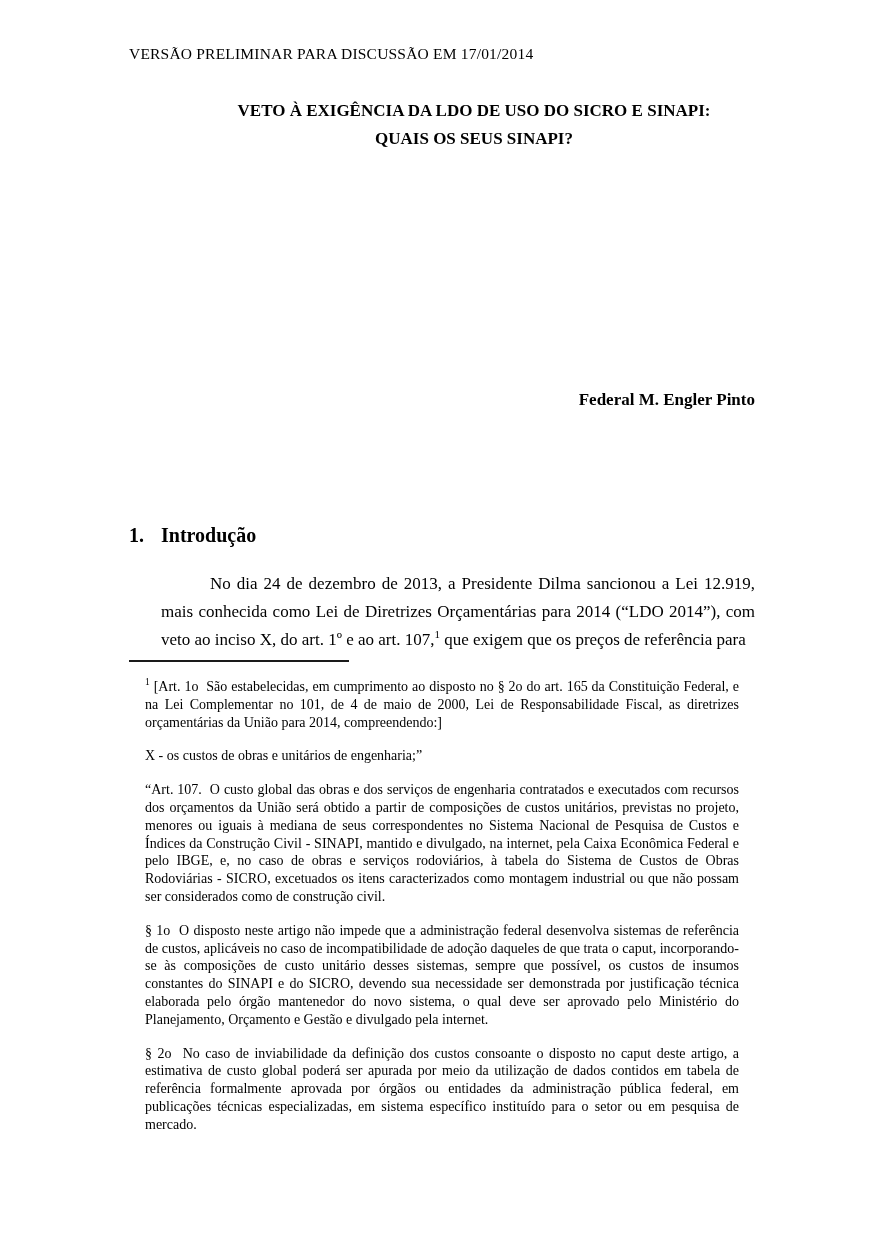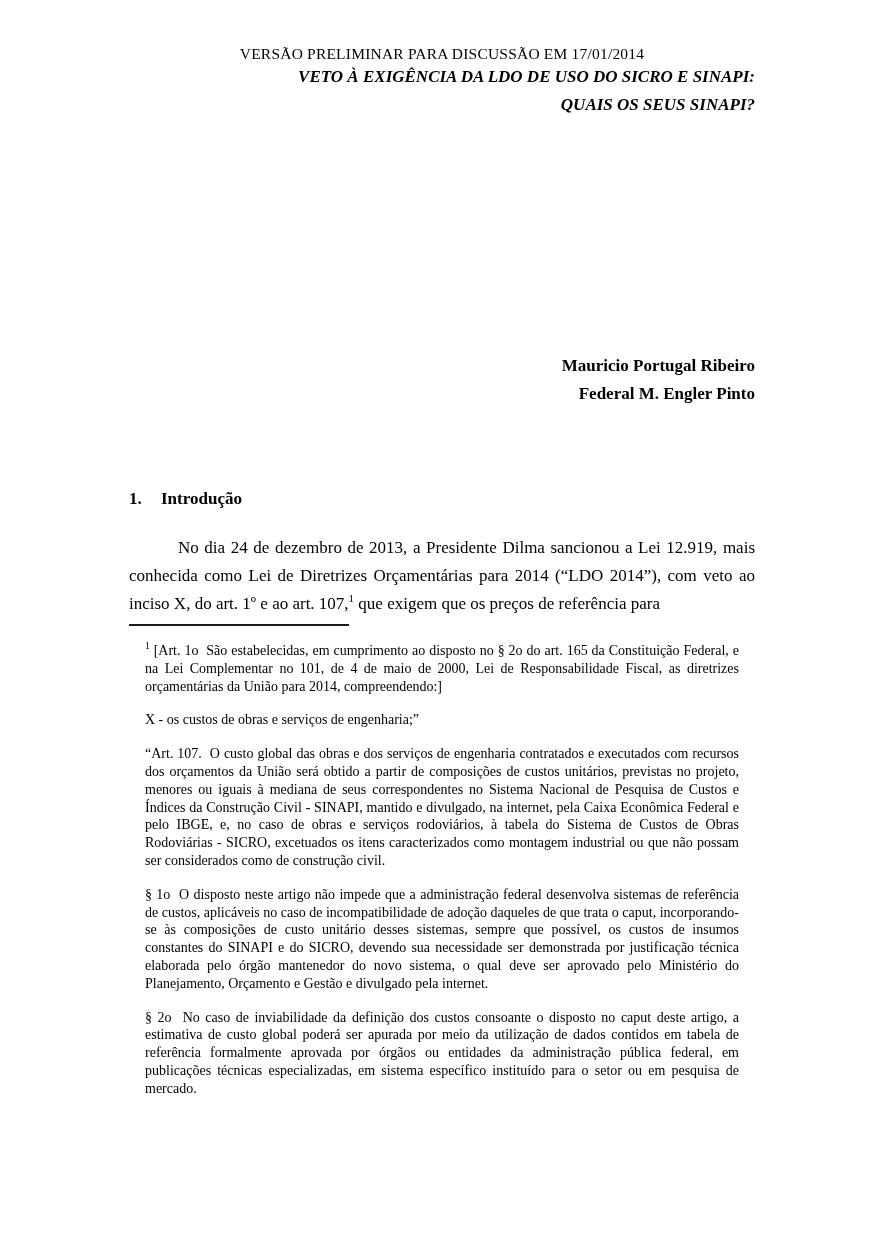--- a/index.html
+++ b/index.html
@@ -12,57 +12,58 @@
     width: 882px;
     height: 1256px;
     background: #ffffff;
     color: #000000;
     font-family: "Liberation Serif", "DejaVu Serif", serif;
     box-sizing: border-box;
     padding: 44px 127px 0 129px;
     overflow: hidden;
   }
   .doc-header {
-    text-align: center;
+    text-align: left;
     font-size: 15.5px;
     line-height: 19px;
     letter-spacing: 0.2px;
   }
   .doc-title {
+    margin-top: 34px;
     padding-left: 64px; 
-    text-align: right;
+    text-align: center;
     font-weight: bold;
     font-size: 17px;
     line-height: 28px;
-    font-style: italic;
   }
   .authors {
     margin-top: 233px;
     text-align: right;
     font-weight: bold;
     font-size: 17px;
     line-height: 28px;
   }
   .section-heading {
-    margin-top: 80px;
+    margin-top: 110px;
     font-weight: bold;
-    font-size: 17px;
+    font-size: 20px;
     line-height: 22px;
   }
   .section-number {
     display: inline-block;
     min-width: 32px;
   }
   .body-paragraph {
     margin-top: 24px;
     font-size: 17px;
     line-height: 28px;
     text-align: justify;
     text-indent: 49px;
     white-space: pre-wrap;
+    margin-left: 32px;
   }
   .fn-ref {
     font-size: 11px;
     vertical-align: super;
     line-height: 0;
   }
   .footnote-sep {
     margin-top: 6px;
     width: 220px;
     height: 0;
@@ -90,31 +91,30 @@
 <div class="page">
 
   <div class="doc-header">VERSÃO PRELIMINAR PARA DISCUSSÃO EM 17/01/2014</div>
 
   <div class="doc-title">
     <div>VETO À EXIGÊNCIA DA LDO DE USO DO SICRO E SINAPI:</div>
     <div>QUAIS OS SEUS SINAPI?</div>
   </div>
 
   <div class="authors">
-    <div>Mauricio Portugal Ribeiro</div>
     <div>Federal M. Engler Pinto</div>
   </div>
 
   <div class="section-heading"><span class="section-number">1.</span><span>Introdução</span></div>
 
   <div class="body-paragraph"><span>No dia 24 de dezembro de 2013, a Presidente Dilma sancionou a Lei 12.919, mais conhecida como Lei de Diretrizes Orçamentárias para 2014 (“LDO 2014”), com veto ao inciso X, do art. 1º e ao art. 107,</span><sup class="fn-ref">1</sup><span> que exigem que os preços de referência para</span></div>
 
   <div class="footnote-sep"></div>
 
   <div class="footnotes">
     <p><sup class="fn-marker">1</sup><span> [Art. 1o  São estabelecidas, em cumprimento ao disposto no § 2o do art. 165 da Constituição Federal, e na Lei Complementar no 101, de 4 de maio de 2000, Lei de Responsabilidade Fiscal, as diretrizes orçamentárias da União para 2014, compreendendo:]</span></p>
-    <p>X - os custos de obras e serviços de engenharia;”</p>
+    <p>X - os custos de obras e unitários de engenharia;”</p>
     <p>“Art. 107.  O custo global das obras e dos serviços de engenharia contratados e executados com recursos dos orçamentos da União será obtido a partir de composições de custos unitários, previstas no projeto, menores ou iguais à mediana de seus correspondentes no Sistema Nacional de Pesquisa de Custos e Índices da Construção Civil - SINAPI, mantido e divulgado, na internet, pela Caixa Econômica Federal e pelo IBGE, e, no caso de obras e serviços rodoviários, à tabela do Sistema de Custos de Obras Rodoviárias - SICRO, excetuados os itens caracterizados como montagem industrial ou que não possam ser considerados como de construção civil.</p>
     <p>§ 1o  O disposto neste artigo não impede que a administração federal desenvolva sistemas de referência de custos, aplicáveis no caso de incompatibilidade de adoção daqueles de que trata o caput, incorporando-se às composições de custo unitário desses sistemas, sempre que possível, os custos de insumos constantes do SINAPI e do SICRO, devendo sua necessidade ser demonstrada por justificação técnica elaborada pelo órgão mantenedor do novo sistema, o qual deve ser aprovado pelo Ministério do Planejamento, Orçamento e Gestão e divulgado pela internet.</p>
     <p>§ 2o  No caso de inviabilidade da definição dos custos consoante o disposto no caput deste artigo, a estimativa de custo global poderá ser apurada por meio da utilização de dados contidos em tabela de referência formalmente aprovada por órgãos ou entidades da administração pública federal, em publicações técnicas especializadas, em sistema específico instituído para o setor ou em pesquisa de mercado.</p>
   </div>
 
 </div>
 
 </body></html>

